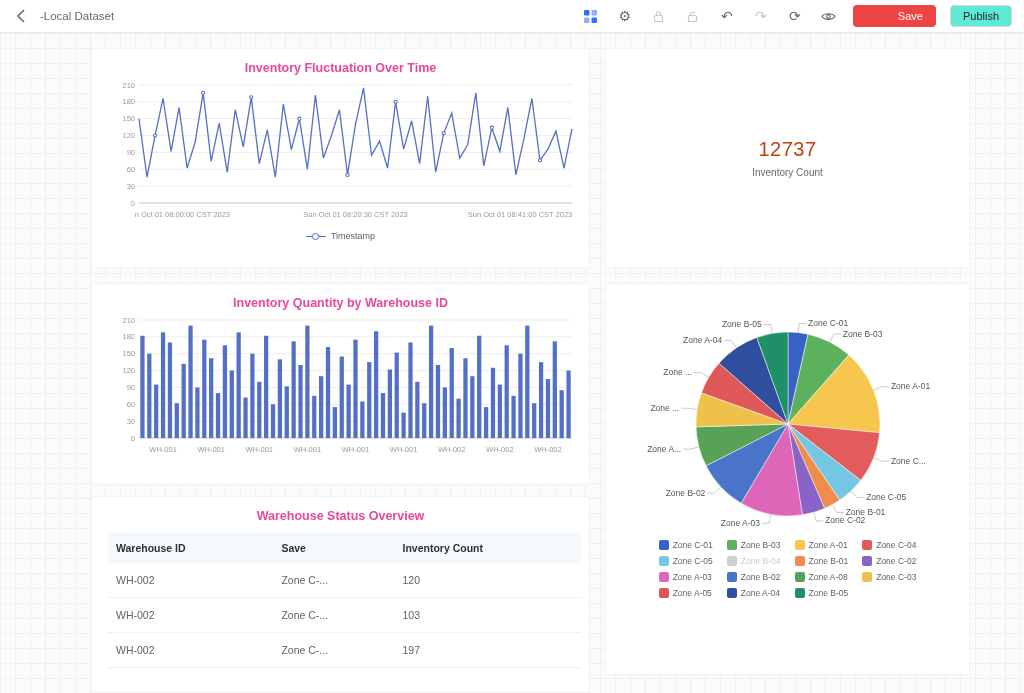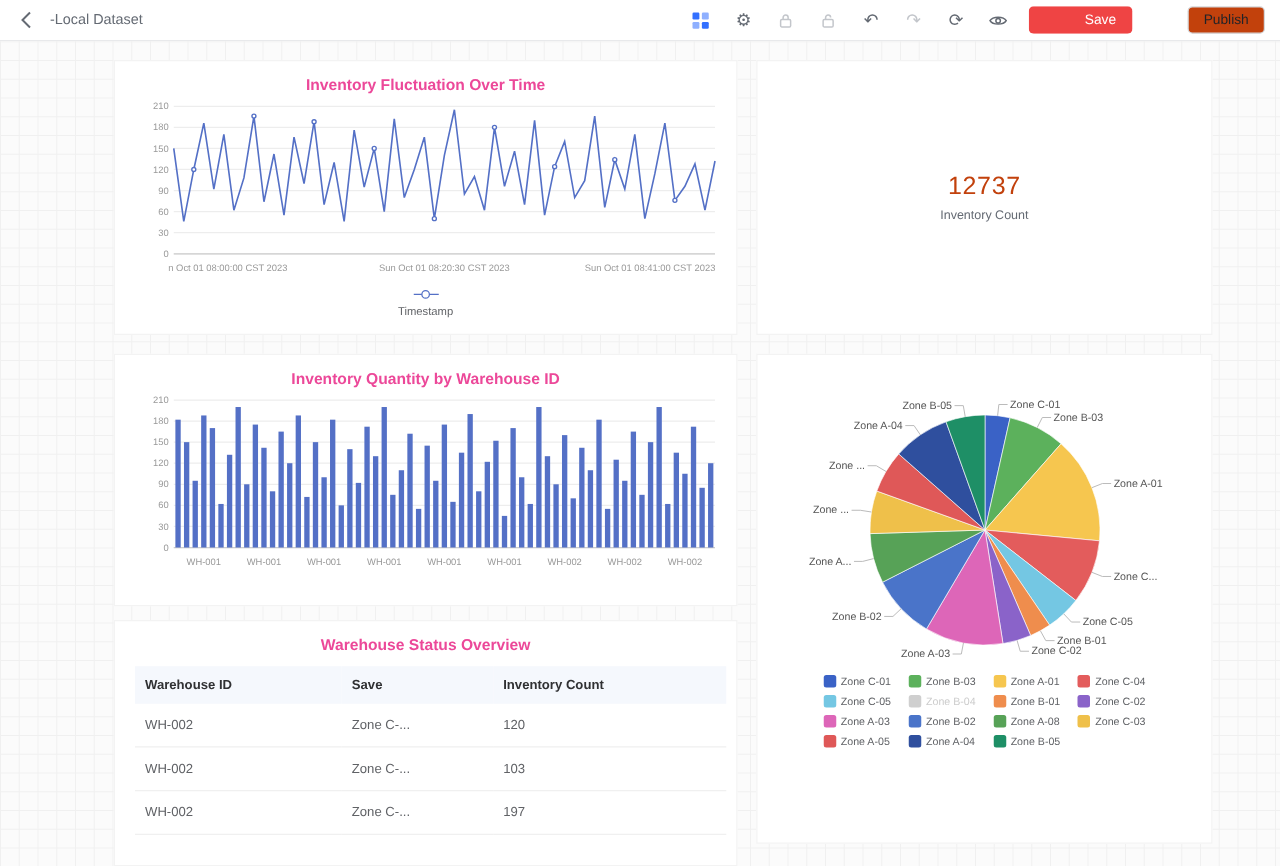--- a/index.html
+++ b/index.html
@@ -8,41 +8,41 @@
   
   .topbar { position:relative; height:33px; background:#fff; border-bottom:1px solid #e8e9eb; display:flex; padding:0 12px; }
   .topbar-left { display:flex; align-items:center; gap:10px; }
   .back-btn { width:18px; height:18px; display:flex; align-items:center; justify-content:center; cursor:pointer; color:#646a73; }
   .doc-title { font-size:11.5px; color:#646a73; }
   .topbar-right { margin-left:auto; display:flex; align-items:center; gap:14px; }
   .tb-icon { width:20px; height:20px; display:flex; align-items:center; justify-content:center; color:#646a73; font-size:14px; cursor:pointer; }
   .tb-icon.muted { color:#c3c6cb; }
   .btn { font-size:11px; padding:4px 12px; border-radius:4px; cursor:pointer; border:1px solid transparent; }
   .btn-primary { background:#ef4444; color:#fff;padding-left:44px; }
-  .btn-plain { background:#c2410c; color:#1f2329; border-color:#d5d7da;margin-left:30px; }
+  .btn-plain { background:#5eead4; color:#1f2329; border-color:#d5d7da; }
 
   
   .canvas { position:relative; width:1024px; height:660px;
     background-color:#fbfbfb;
     background-image:linear-gradient(#f0f0f0 1px, transparent 1px), linear-gradient(90deg,#f0f0f0 1px, transparent 1px);
     background-size:15px 15px; }
   .panel { position:absolute; background:#fff; border:1px solid #f3f3f3; }
   .panel-title { font-size:12.5px; font-weight:bold; color:#ec4899; text-align:center; padding-top:12px; }
 
   #panel-line  { left:91px; top:15px;  width:499px; height:220px; }
   #panel-kpi   { left:605px; top:15px; width:365px; height:220px; display:flex; flex-direction:column; align-items:center; justify-content:center; gap:6px; }
   #panel-bar   { left:91px; top:250px; width:499px; height:202px; }
   #panel-table { left:91px; top:463px; width:499px; height:197px; overflow:hidden; }
   #panel-pie   { left:605px; top:250px; width:365px; height:392px; }
 
   .kpi-value { font-size:20px; color:#c2410c; letter-spacing:0.5px; }
   .kpi-label { font-size:10px; color:#646a73; }
 
   .chart-svg { display:block; margin:2px auto 0 auto; }
-  .legend-row { display:flex; align-items:center; justify-content:center; gap:5px; margin-top:2px;flex-direction:column; }
+  .legend-row { display:flex; align-items:center; justify-content:center; gap:5px; margin-top:2px; }
   .legend-line { position:relative; width:20px; height:8px; }
   .legend-line::before { content:""; position:absolute; left:0; right:0; top:3.5px; height:1.5px; background:#5470c6; }
   .legend-line::after { content:""; position:absolute; left:6px; top:0.5px; width:5px; height:5px; border:1.5px solid #5470c6; border-radius:50%; background:#fff; }
   .legend-text { font-size:9px; color:#606266; }
 
   
   .wtable { width:calc(100% - 24px); margin:10px 12px 0 16px; border-collapse:collapse; font-size:10.5px; }
   .wtable th { background:#f5f8fd; color:#303133; text-align:left; font-weight:bold; padding:9px 8px; }
   .wtable td { color:#606266; padding:11px 8px; border-bottom:1px solid #f0f0f0; }
 

